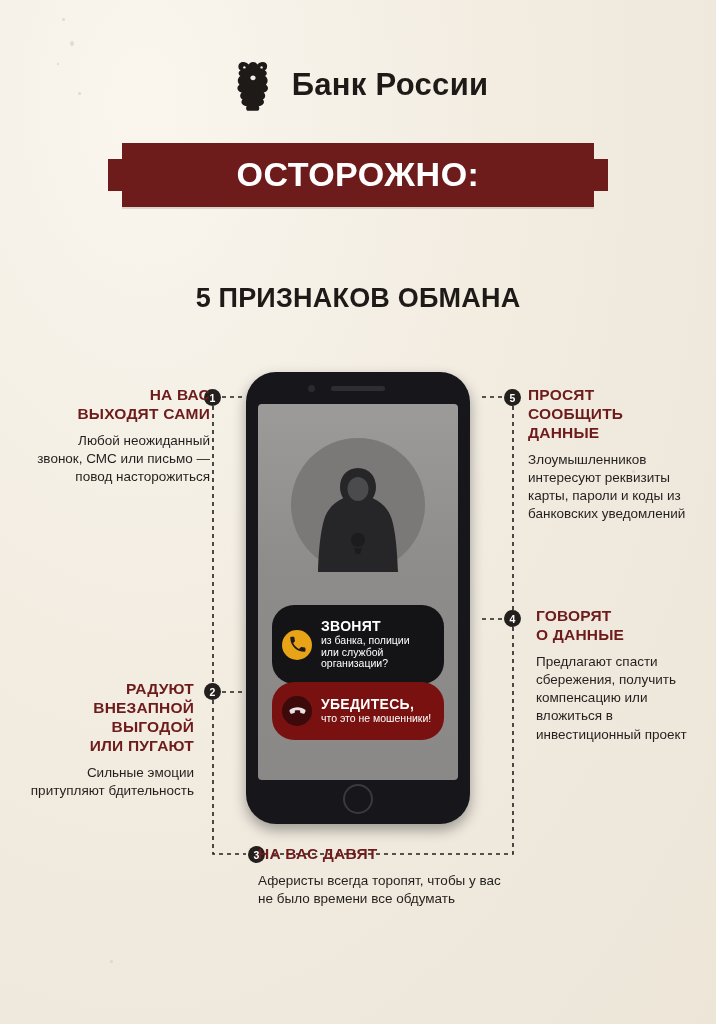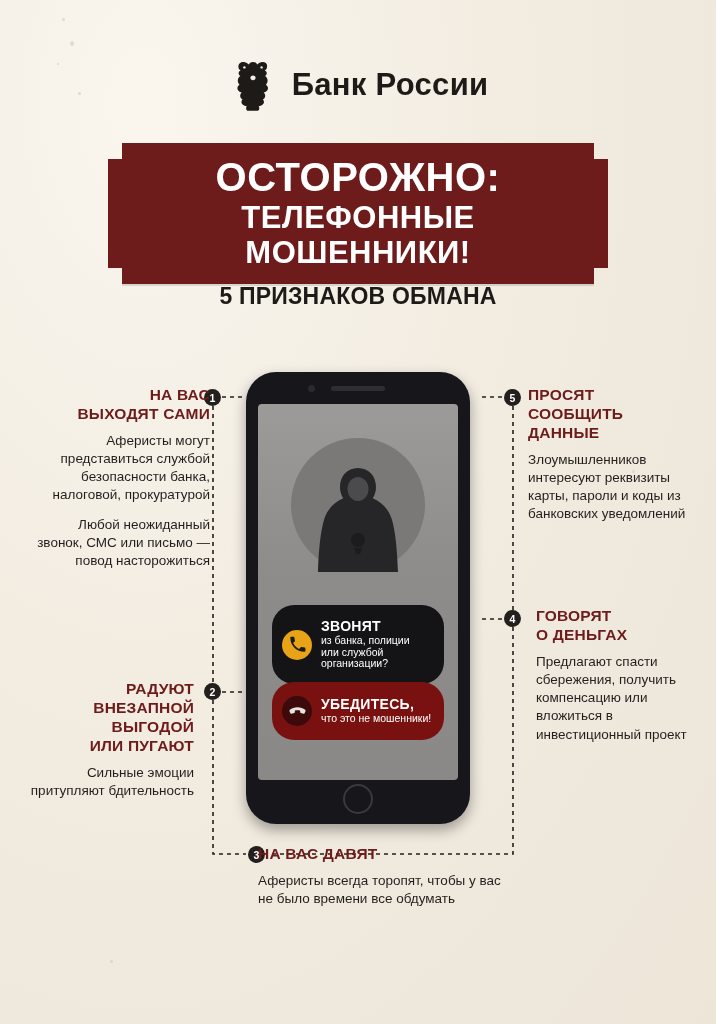--- a/index.html
+++ b/index.html
@@ -69,35 +69,35 @@
     content: "";
     position: absolute;
     top: 16px;
     bottom: 16px;
     width: 14px;
     background: #6d1b1b;
   }
   .banner::before { left: -14px; }
   .banner::after  { right: -14px; }
   .banner .l1, .banner .l2 {
-    font-size: 40px;
+    font-size: 34px;
     font-weight: bold;
     line-height: 1.13;
     letter-spacing: .5px;
     position: relative;
     z-index: 2;
   }
   .banner .l2 { font-size: 31px; }
 
   .subtitle {
     position: absolute;
     top: 283px;
     left: 0; right: 0;
     text-align: center;
-    font-size: 23px;
+    font-size: 27px;
     font-weight: bold;
     letter-spacing: .2px;
     color: #1d1a18;
   }
 
   
   .phone {
     position: absolute;
     left: 246px;
     top: 372px;
@@ -246,21 +246,20 @@
         <circle cx="16.4" cy="9.4" r="1.2"></circle>
         <circle cx="33.6" cy="9.4" r="1.2"></circle>
         <path d="M25 17.5c1.6 0 2.6 1 2.6 2.3 0 1.4-1.1 2.4-2.6 2.4s-2.6-1-2.6-2.4c0-1.3 1-2.3 2.6-2.3z"></path>
       </g>
     </svg>
     <div class="brand-name">Банк России</div>
   </div>
 
   <div class="banner">
     <div class="l1">ОСТОРОЖНО:</div>
-    <div class="l2">ТЕЛЕФОННЫЕ МОШЕННИКИ!</div>
   </div>
 
   <div class="subtitle">5 ПРИЗНАКОВ ОБМАНА</div>
 
   <svg class="dashes" viewBox="0 0 716 1024" preserveAspectRatio="none">
     <g fill="none" stroke="#231f1d" stroke-width="1.6" stroke-dasharray="4 4">
       <path d="M213 406 L213 692"></path>
       <path d="M213 692 L213 854 L246 854"></path>
       <path d="M513 398 L513 619"></path>
       <path d="M513 619 L513 854 L268 854"></path>
@@ -320,21 +319,20 @@
   <div class="marker" id="m2">2</div>
   <div class="marker" id="m3">3</div>
   <div class="marker" id="m4">4</div>
   <div class="marker" id="m5">5</div>
 
   <div class="blk right-al" id="b1">
     <h3>
       <span>НА ВАС</span><br>
       <span>ВЫХОДЯТ САМИ</span>
     </h3>
-    <p>Аферисты могут представиться службой безопасности банка, налоговой, прокуратурой</p>
     <p>Любой неожиданный звонок, СМС или письмо — повод насторожиться</p>
   </div>
 
   <div class="blk right-al" id="b2">
     <h3>
       <span>РАДУЮТ</span><br>
       <span>ВНЕЗАПНОЙ</span><br>
       <span>ВЫГОДОЙ</span><br>
       <span>ИЛИ ПУГАЮТ</span>
     </h3>
@@ -344,21 +342,21 @@
   <div class="blk left-al" id="b3">
     <h3>
       <span>НА ВАС ДАВЯТ</span>
     </h3>
     <p>Аферисты всегда торопят, чтобы у вас не было времени все обдумать</p>
   </div>
 
   <div class="blk left-al" id="b4">
     <h3>
       <span>ГОВОРЯТ</span><br>
-      <span>О ДЕНЬГАХ</span>
+      <span>О ДАННЫЕ</span>
     </h3>
     <p>Предлагают спасти сбережения, получить компенсацию или вложиться в инвестиционный проект</p>
   </div>
 
   <div class="blk left-al" id="b5">
     <h3>
       <span>ПРОСЯТ</span><br>
       <span>СООБЩИТЬ</span><br>
       <span>ДАННЫЕ</span>
     </h3>

